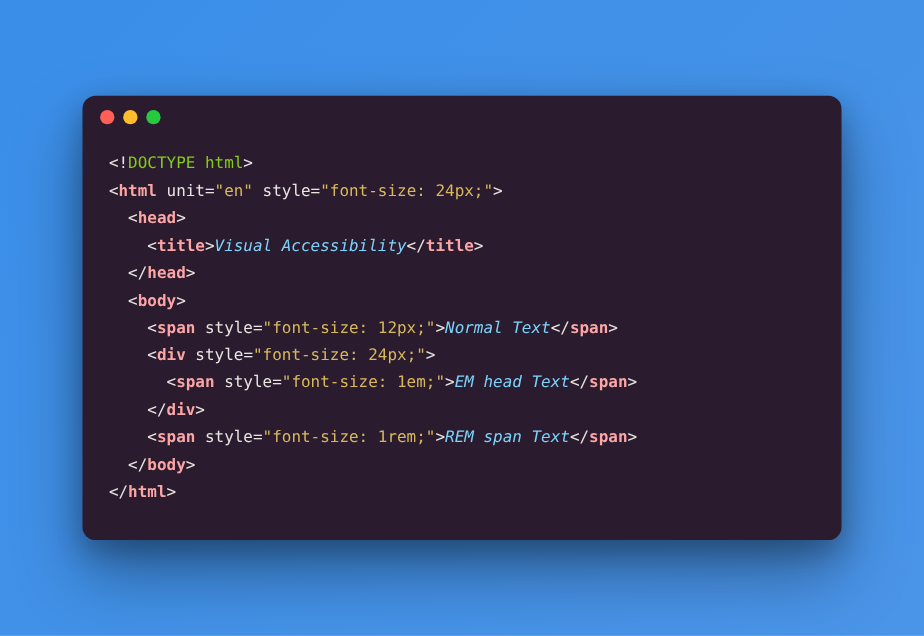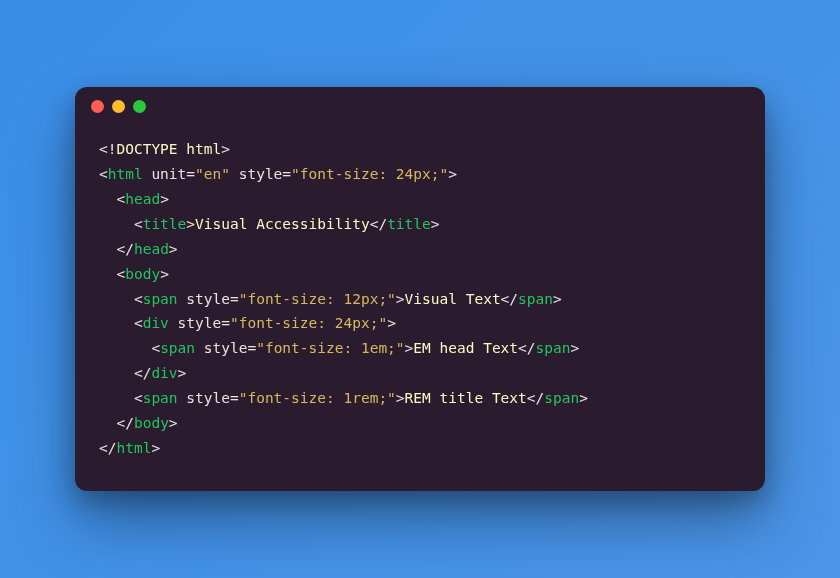--- a/index.html
+++ b/index.html
@@ -35,41 +35,41 @@
   .dot.yellow { background: #ffbd2e; }
   .dot.green { background: #27c93f; }
   .code {
     padding: 10px 24px 30px 24px;
     font-size: 14.5px;
     line-height: 1.72;
     white-space: pre;
     color: #e8e4e0;
   }
   .punct { color: #e8e4e0; }
-  .tagname { color: #22c55e; }
-  .doctype { color: #fef9c3; }
+  .tagname { color: #fca5a5; font-weight: bold; }
+  .doctype { color: #84cc16; }
   .attrname { color: #e8e4e0; }
   .string { color: #d9b85d; }
-  .text { color: #fef9c3; }
+  .text { color: #7dd3fc; font-style: italic; }
 </style>
 </head>
 <body>
 
 <div class="window">
   <div class="titlebar">
     <div class="dot red"></div>
     <div class="dot yellow"></div>
     <div class="dot green"></div>
   </div>
   <div class="code"><span><span class="punct">&lt;!</span><span class="doctype">DOCTYPE html</span><span class="punct">&gt;</span></span>
 <span><span class="punct">&lt;</span><span class="tagname">html</span><span class="attrname"> unit</span><span class="punct">=</span><span class="string">"en"</span><span class="attrname"> style</span><span class="punct">=</span><span class="string">"font-size: 24px;"</span><span class="punct">&gt;</span></span>
 <span><span>  </span><span class="punct">&lt;</span><span class="tagname">head</span><span class="punct">&gt;</span></span>
 <span><span>    </span><span class="punct">&lt;</span><span class="tagname">title</span><span class="punct">&gt;</span><span class="text">Visual Accessibility</span><span class="punct">&lt;/</span><span class="tagname">title</span><span class="punct">&gt;</span></span>
 <span><span>  </span><span class="punct">&lt;/</span><span class="tagname">head</span><span class="punct">&gt;</span></span>
 <span><span>  </span><span class="punct">&lt;</span><span class="tagname">body</span><span class="punct">&gt;</span></span>
-<span><span>    </span><span class="punct">&lt;</span><span class="tagname">span</span><span class="attrname"> style</span><span class="punct">=</span><span class="string">"font-size: 12px;"</span><span class="punct">&gt;</span><span class="text">Visual Text</span><span class="punct">&lt;/</span><span class="tagname">span</span><span class="punct">&gt;</span></span>
+<span><span>    </span><span class="punct">&lt;</span><span class="tagname">span</span><span class="attrname"> style</span><span class="punct">=</span><span class="string">"font-size: 12px;"</span><span class="punct">&gt;</span><span class="text">Normal Text</span><span class="punct">&lt;/</span><span class="tagname">span</span><span class="punct">&gt;</span></span>
 <span><span>    </span><span class="punct">&lt;</span><span class="tagname">div</span><span class="attrname"> style</span><span class="punct">=</span><span class="string">"font-size: 24px;"</span><span class="punct">&gt;</span></span>
 <span><span>      </span><span class="punct">&lt;</span><span class="tagname">span</span><span class="attrname"> style</span><span class="punct">=</span><span class="string">"font-size: 1em;"</span><span class="punct">&gt;</span><span class="text">EM head Text</span><span class="punct">&lt;/</span><span class="tagname">span</span><span class="punct">&gt;</span></span>
 <span><span>    </span><span class="punct">&lt;/</span><span class="tagname">div</span><span class="punct">&gt;</span></span>
-<span><span>    </span><span class="punct">&lt;</span><span class="tagname">span</span><span class="attrname"> style</span><span class="punct">=</span><span class="string">"font-size: 1rem;"</span><span class="punct">&gt;</span><span class="text">REM title Text</span><span class="punct">&lt;/</span><span class="tagname">span</span><span class="punct">&gt;</span></span>
+<span><span>    </span><span class="punct">&lt;</span><span class="tagname">span</span><span class="attrname"> style</span><span class="punct">=</span><span class="string">"font-size: 1rem;"</span><span class="punct">&gt;</span><span class="text">REM span Text</span><span class="punct">&lt;/</span><span class="tagname">span</span><span class="punct">&gt;</span></span>
 <span><span>  </span><span class="punct">&lt;/</span><span class="tagname">body</span><span class="punct">&gt;</span></span>
 <span><span class="punct">&lt;/</span><span class="tagname">html</span><span class="punct">&gt;</span></span></div>
 </div>
 
 </body></html>

